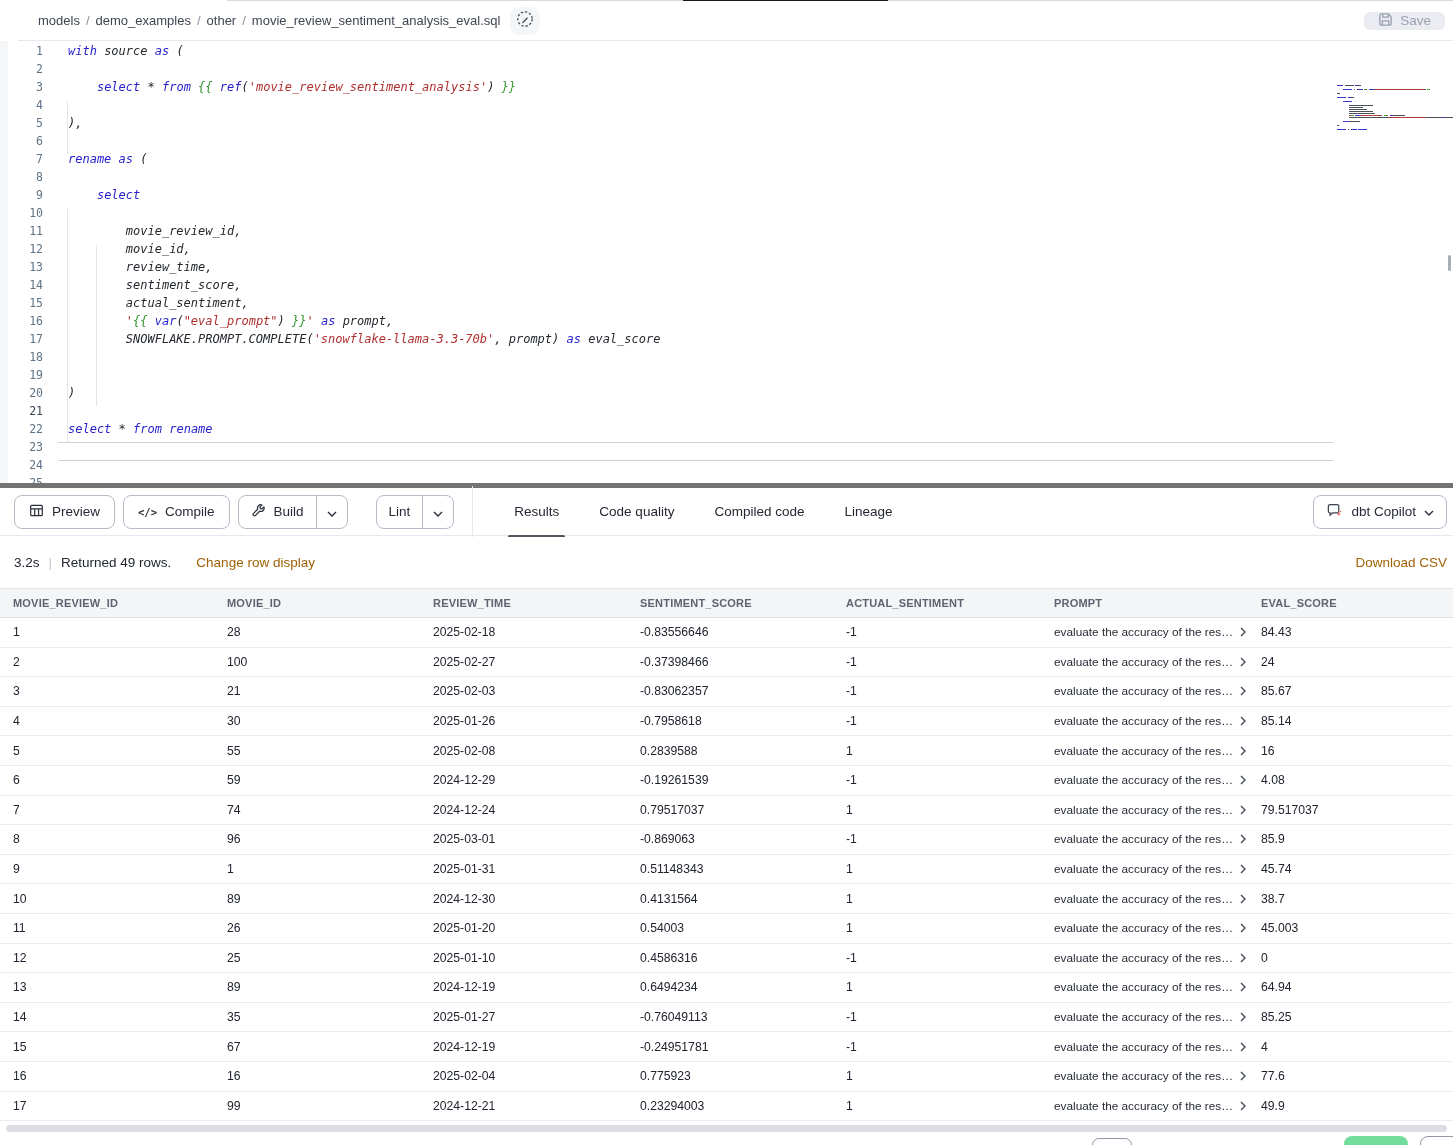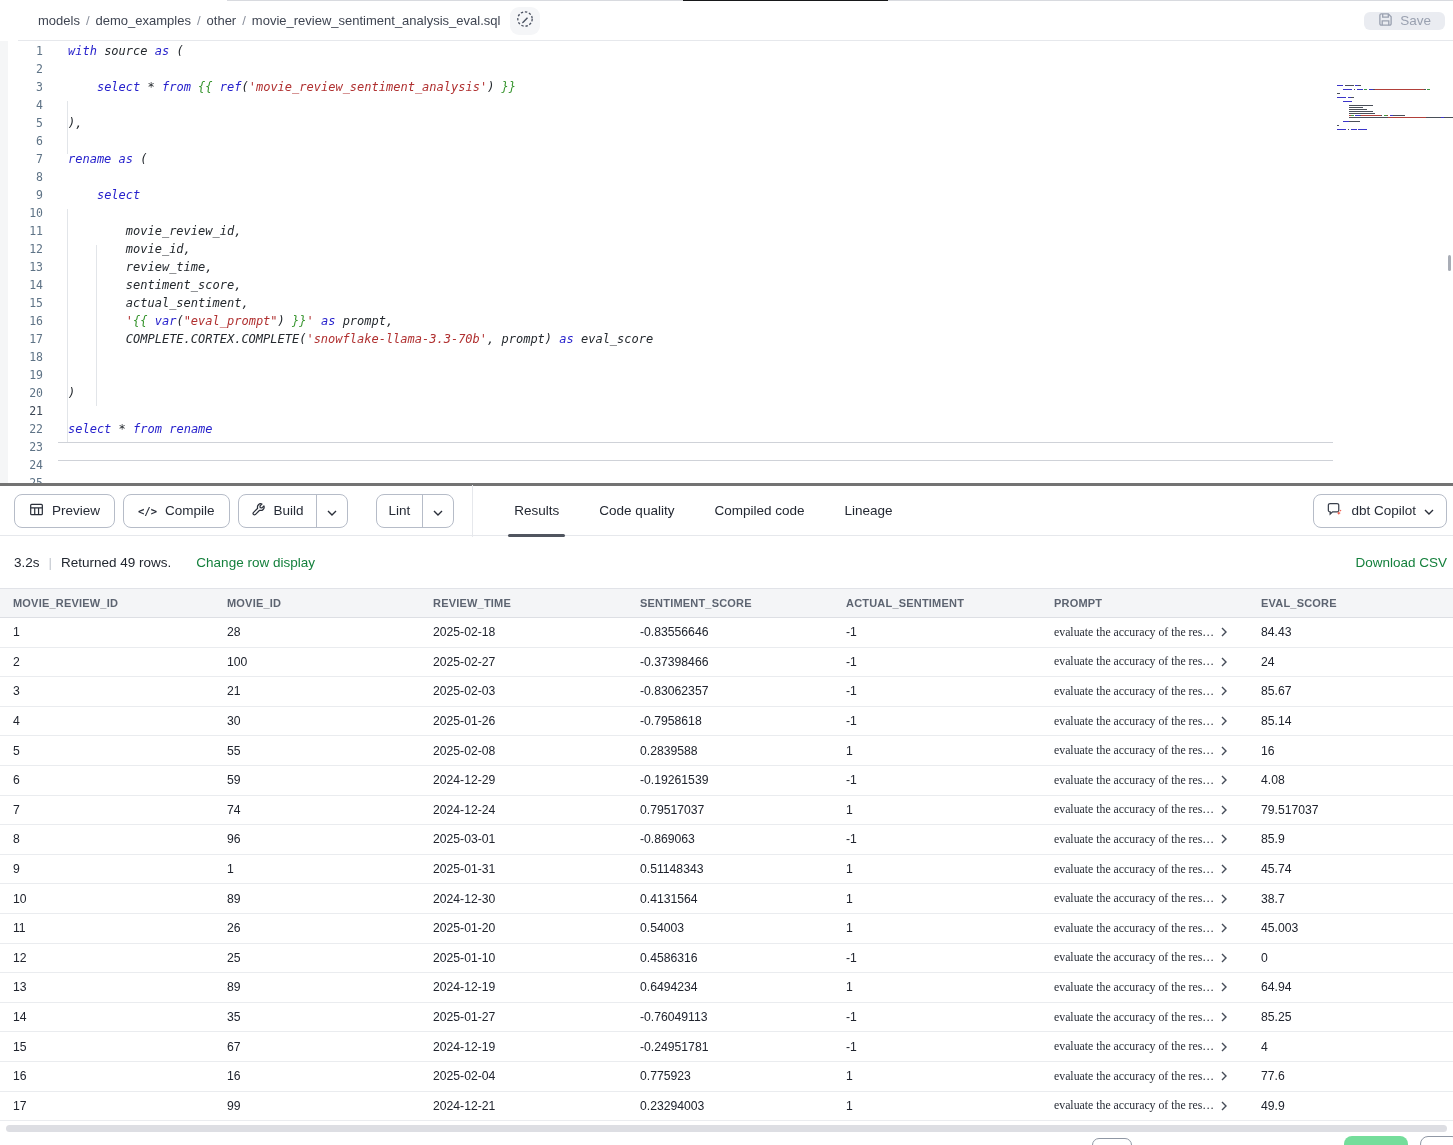--- a/index.html
+++ b/index.html
@@ -38,21 +38,21 @@
   .indent-guide { width:1px; background:#e2e5e9; z-index:1; }
   #guide-1 { left:67px; top:60px;  height:53px; }
   #guide-2 { left:67px; top:168px; height:233px; }
   #guide-3 { left:96px; top:204px; height:161px; }
   #minimap { left:1337px; top:44px; width:110px; z-index:3; }
   .mm-line { height:1px; margin-bottom:1px; font-size:0; white-space:nowrap; }
   .mm-seg { display:inline-block; height:1px; }
   #editor-vscroll { left:1448px; top:214px; width:3px; height:16px; background:#a9adb6; border-radius:2px; }
 
   
-  #toolbar { top:483px; left:0; right:0; height:53px; border-top:3px solid #737373;
+  #toolbar { top:483px; left:0; right:0; height:53px; border-top:5px solid #737373;
        border-bottom:1px solid #e6e8ec; display:flex; align-items:center; padding:0 6px 0 14px; gap:8px; background:#fff; }
   .tb-btn { height:34px; border:1px solid #b6bcc8; border-radius:8px; background:#fff;
        display:inline-flex; align-items:center; gap:8px; padding:0 14px; font-size:13.5px; color:#262b36; cursor:pointer; }
   .split { display:inline-flex; border:1px solid #b6bcc8; border-radius:8px; height:34px;
        overflow:hidden; background:#fff; }
   .split .main { padding:0 12px; display:flex; gap:8px; align-items:center; font-size:13.5px;
        color:#262b36; border-right:1px solid #b6bcc8; cursor:pointer; }
   .split .chev { width:30px; display:flex; align-items:center; justify-content:center; cursor:pointer; }
   .vdiv { width:1px; height:52px; background:#e6e8ec; margin-left:10px; }
   #tabs { display:flex; gap:34px; margin-left:30px; height:52px; }
@@ -62,32 +62,32 @@
        background:#50555f; border-radius:2px; }
   #copilot-btn { margin-left:auto; margin-right:0; height:34px; border:1px solid #b6bcc8;
        border-radius:8px; background:#fff; display:inline-flex; align-items:center; gap:8px;
        padding:0 12px; font-size:13.5px; color:#262b36; cursor:pointer; }
   .icon-mono { font-family:"DejaVu Sans Mono", monospace; font-size:10.5px; font-weight:bold; color:#2a2f3a; }
 
   
   #meta { top:537px; left:0; right:0; height:51px; display:flex; align-items:center;
        padding:0 6px 0 14px; font-size:13.5px; color:#21262f; background:#fff; }
   .meta-pipe { color:#c3c7cf; margin:0 9px; }
-  .teal-link { color:#15803d; cursor:pointer; text-decoration:none; }
+  .teal-link { color:#a16207; cursor:pointer; text-decoration:none; }
   #change-rows-link { margin-left:25px; }
   #download-link { margin-left:auto; }
 
   
   #rtable { top:588px; left:0; right:0; }
   .tgrid { display:grid; grid-template-columns:214px 206px 207px 206px 208px 207px 1fr; align-items:center; }
   #thead { height:30px; background:#f4f5f7; border-top:1px solid #e1e3e8; border-bottom:1px solid #dddfe4; }
   .th { padding-left:13px; font-size:11px; font-weight:700; color:#5d6471; letter-spacing:.2px; white-space:nowrap; }
   .tr { height:29.6px; border-bottom:1px solid #eaecef; background:#fff; }
   .td { padding-left:13px; font-size:12.2px; color:#20242e; white-space:nowrap; }
-  .prompt-cell { display:flex; align-items:center; gap:6px;font-family:Liberation Serif, serif; }
+  .prompt-cell { display:flex; align-items:center; gap:6px; }
   .prompt-text { font-size:11.8px; color:#262b35; }
   .expand-chev { display:flex; align-items:center; cursor:pointer; }
 
   
   #hscroll { top:1125px; left:6px; right:6px; height:7px; background:#dddee3; border-radius:4px; }
   #bottom-ghost-1 { top:1138px; left:1092px; width:40px; height:14px; background:#fff;
        border:1.5px solid #9098a5; border-radius:7px; }
   #bottom-green-pill { top:1136px; left:1344px; width:64px; height:16px; border-radius:9px; background:#74dd9b; }
   #bottom-ghost-2 { top:1136px; left:1420px; width:40px; height:16px; background:#fff;
        border:1.5px solid #9098a5; border-radius:8px; }
@@ -165,21 +165,21 @@
         <div class="code-line"><span class="tk-k">rename</span><span class="tk-t"> </span><span class="tk-k">as</span><span class="tk-t"> (</span></div>
         <div class="code-line"></div>
         <div class="code-line"><span class="tk-t">    </span><span class="tk-k">select</span></div>
         <div class="code-line"></div>
         <div class="code-line"><span class="tk-t">        </span><span class="tk-t">movie_review_id,</span></div>
         <div class="code-line"><span class="tk-t">        </span><span class="tk-t">movie_id,</span></div>
         <div class="code-line"><span class="tk-t">        </span><span class="tk-t">review_time,</span></div>
         <div class="code-line"><span class="tk-t">        </span><span class="tk-t">sentiment_score,</span></div>
         <div class="code-line"><span class="tk-t">        </span><span class="tk-t">actual_sentiment,</span></div>
         <div class="code-line"><span class="tk-t">        </span><span class="tk-s">'</span><span class="tk-j">{{</span><span class="tk-t"> </span><span class="tk-k">var</span><span class="tk-t">(</span><span class="tk-s">"eval_prompt"</span><span class="tk-t">)</span><span class="tk-t"> </span><span class="tk-j">}}</span><span class="tk-s">'</span><span class="tk-t"> </span><span class="tk-k">as</span><span class="tk-t"> prompt,</span></div>
-        <div class="code-line"><span class="tk-t">        </span><span class="tk-t">COMPLETE.CORTEX.COMPLETE(</span><span class="tk-s">'snowflake-llama-3.3-70b'</span><span class="tk-t">, prompt) </span><span class="tk-k">as</span><span class="tk-t"> eval_score</span></div>
+        <div class="code-line"><span class="tk-t">        </span><span class="tk-t">SNOWFLAKE.PROMPT.COMPLETE(</span><span class="tk-s">'snowflake-llama-3.3-70b'</span><span class="tk-t">, prompt) </span><span class="tk-k">as</span><span class="tk-t"> eval_score</span></div>
         <div class="code-line"></div>
         <div class="code-line"></div>
         <div class="code-line"><span class="tk-t">)</span></div>
         <div class="code-line"></div>
         <div class="code-line"><span class="tk-k">select</span><span class="tk-t"> </span><span class="tk-t">*</span><span class="tk-t"> </span><span class="tk-k">from</span><span class="tk-t"> </span><span class="tk-k">rename</span></div>
         <div class="code-line"></div>
         <div class="code-line"></div>
       </div>
     <div class="abs" id="minimap">
         <div class="mm-line"><span class="mm-seg" style="width: 6px; background: rgb(59, 53, 201);"></span><span class="mm-seg" style="width: 1.5px; background: transparent;"></span><span class="mm-seg" style="width: 9px; background: rgb(74, 79, 88);"></span><span class="mm-seg" style="width: 1.5px; background: transparent;"></span><span class="mm-seg" style="width: 3px; background: rgb(59, 53, 201);"></span><span class="mm-seg" style="width: 3px; background: rgb(74, 79, 88);"></span></div>

